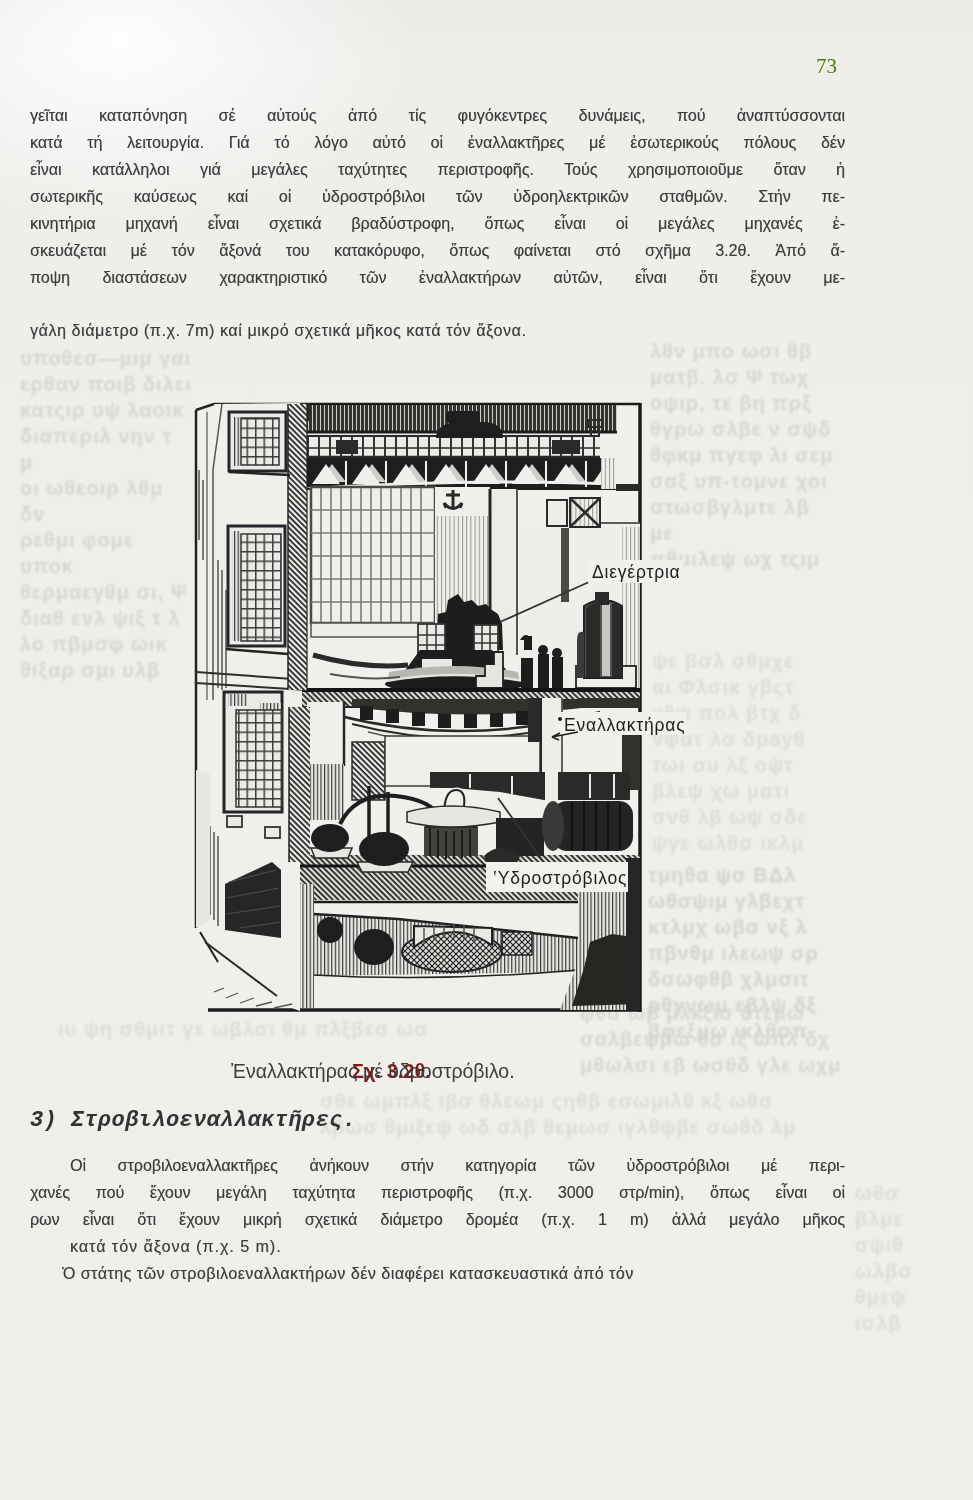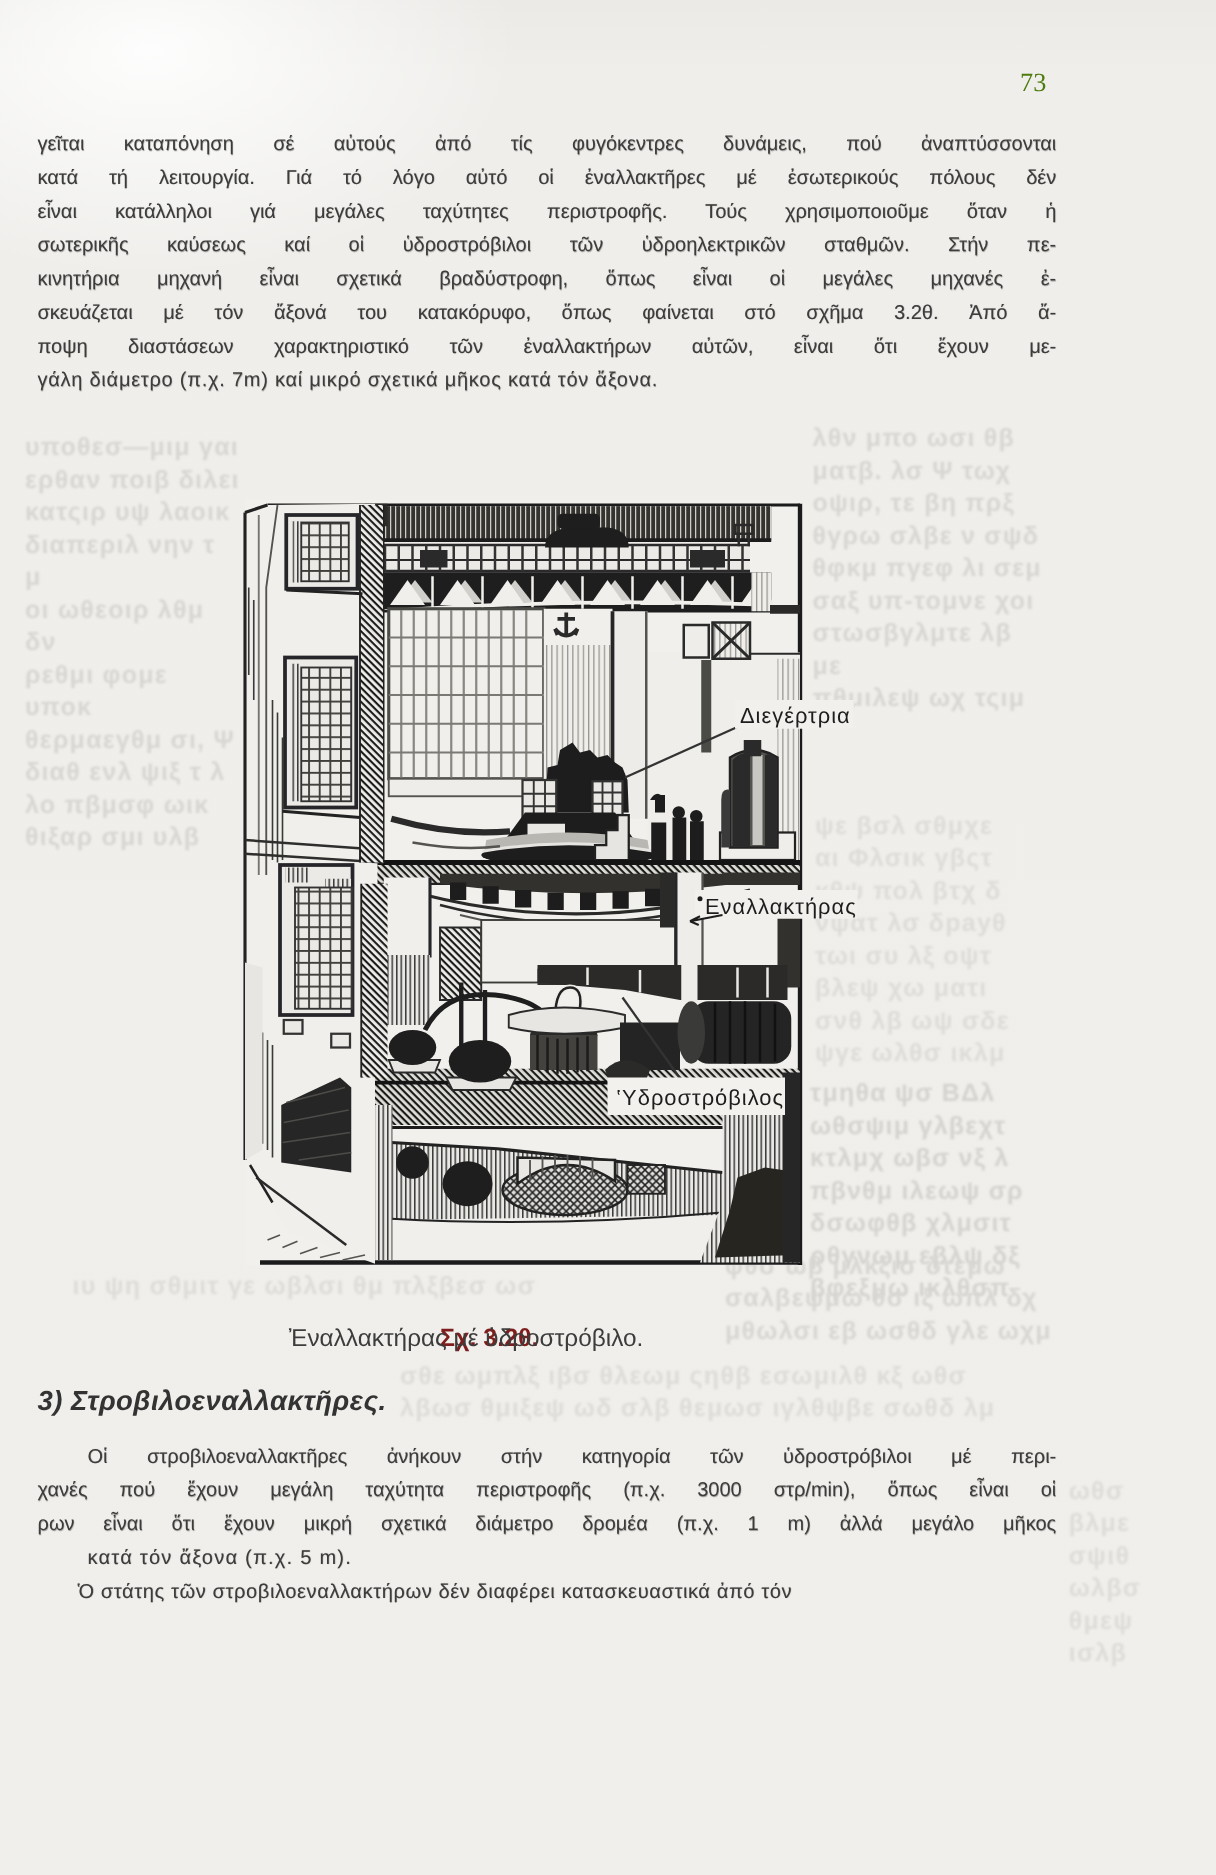--- a/index.html
+++ b/index.html
@@ -89,21 +89,21 @@
 <div style="position:absolute;left:816px;top:54px;font-family:'Liberation Serif',serif;font-size:21px;color:#4d7c0f;">73</div>
 
 <div class="txt" style="left:30px;top:102px;width:815px;">
 <div class="jline">γεῖται καταπόνηση σέ αὐτούς ἀπό τίς φυγόκεντρες δυνάμεις, πού ἀναπτύσσονται</div>
 <div class="jline">κατά τή λειτουργία. Γιά τό λόγο αὐτό οἱ ἐναλλακτῆρες μέ ἐσωτερικούς πόλους δέν</div>
 <div class="jline">εἶναι κατάλληλοι γιά μεγάλες ταχύτητες περιστροφῆς. Τούς χρησιμοποιοῦμε ὅταν ἡ</div>
 <div class="jline">σωτερικῆς καύσεως καί οἱ ὑδροστρόβιλοι τῶν ὑδροηλεκτρικῶν σταθμῶν. Στήν πε-</div>
 <div class="jline">κινητήρια μηχανή εἶναι σχετικά βραδύστροφη, ὅπως εἶναι οἱ μεγάλες μηχανές ἐ-</div>
 <div class="jline">σκευάζεται μέ τόν ἄξονά του κατακόρυφο, ὅπως φαίνεται στό σχῆμα 3.2θ. Ἀπό ἄ-</div>
 <div class="jline">ποψη διαστάσεων χαρακτηριστικό τῶν ἐναλλακτήρων αὐτῶν, εἶναι ὅτι ἔχουν με-</div>
-<div class="lline" style="letter-spacing:.6px;">γάλη διάμετρο (π.χ. 7m) καί μικρό σχετικά μῆκος κατά τόν ἄξονα.</div>
+<div class="lline" style="letter-spacing:.6px;margin-top:26px;">γάλη διάμετρο (π.χ. 7m) καί μικρό σχετικά μῆκος κατά τόν ἄξονα.</div>
 </div>
 
 <svg id="fig" width="512" height="622" viewBox="188 396 512 622" style="position:absolute;left:188px;top:396px;">
 <defs>
 <pattern id="hatch" width="4" height="4" patternUnits="userSpaceOnUse" patternTransform="rotate(45)">
  <rect width="4" height="4" fill="#efeeea"></rect>
         <rect width="4" height="1.7" fill="#1c1c1c"></rect>
 </pattern>
 <pattern id="vh" width="3.6" height="6" patternUnits="userSpaceOnUse">
  <rect width="3.6" height="6" fill="#e9e8e4"></rect>
@@ -509,21 +509,21 @@
 <g>
 <rect x="486" y="862" width="142" height="30" fill="#f2f1ee"></rect>
 <text x="493" y="884" font-size="17.5" letter-spacing="0.8" fill="#1d1d1d">‛Υδροστρόβιλος</text>
 </g>
 </svg>
 
 <div style="position:absolute;left:352px;top:1036px;width:165px;text-align:left;font-weight:bold;font-size:20px;color:#7f1d1d;margin-top:24px;">Σχ. 3.2θ.</div>
 
 <div style="position:absolute;left:231px;top:1060px;width:400px;text-align:left;font-size:19.5px;color:#3c3c3c;">Ἐναλλακτήρας μέ ὑδροστρόβιλο.</div>
 
-<div style="position:absolute;left:30px;top:1108px;font-weight:bold;font-style:italic;font-size:22px;color:#333;letter-spacing:.4px;">3) Στροβιλοεναλλακτῆρες.</div>
+<div style="position:absolute;left:30px;top:1108px;font-weight:bold;font-style:italic;font-size:22px;color:#333;letter-spacing:.4px;font-family:Liberation Mono, monospace;">3) Στροβιλοεναλλακτῆρες.</div>
 
 <div class="txt" style="left:30px;top:1152px;width:815px;">
 <div class="jline" style="text-indent:40px;">Οἱ στροβιλοεναλλακτῆρες ἀνήκουν στήν κατηγορία τῶν ὑδροστρόβιλοι μέ περι-</div>
 <div class="jline">χανές πού ἔχουν μεγάλη ταχύτητα περιστροφῆς (π.χ. 3000 στρ/min), ὅπως εἶναι οἱ</div>
 <div class="jline">ρων εἶναι ὅτι ἔχουν μικρή σχετικά διάμετρο δρομέα (π.χ. 1 m) ἀλλά μεγάλο μῆκος</div>
 <div class="lline" style="letter-spacing:1px;margin-left:40px;">κατά τόν ἄξονα (π.χ. 5 m).</div>
 <div class="lline" style="text-indent:32px;letter-spacing:.5px;">Ὁ στάτης τῶν στροβιλοεναλλακτήρων δέν διαφέρει κατασκευαστικά ἀπό τόν</div>
 </div>
 
 </body></html>

